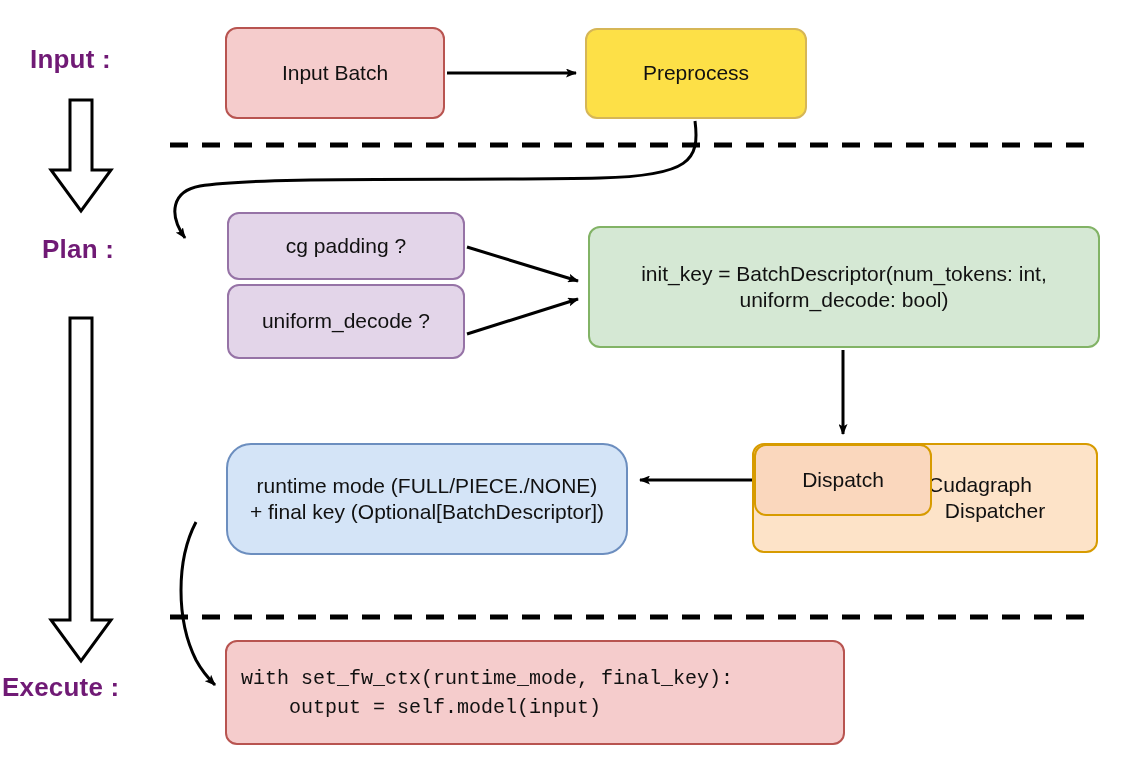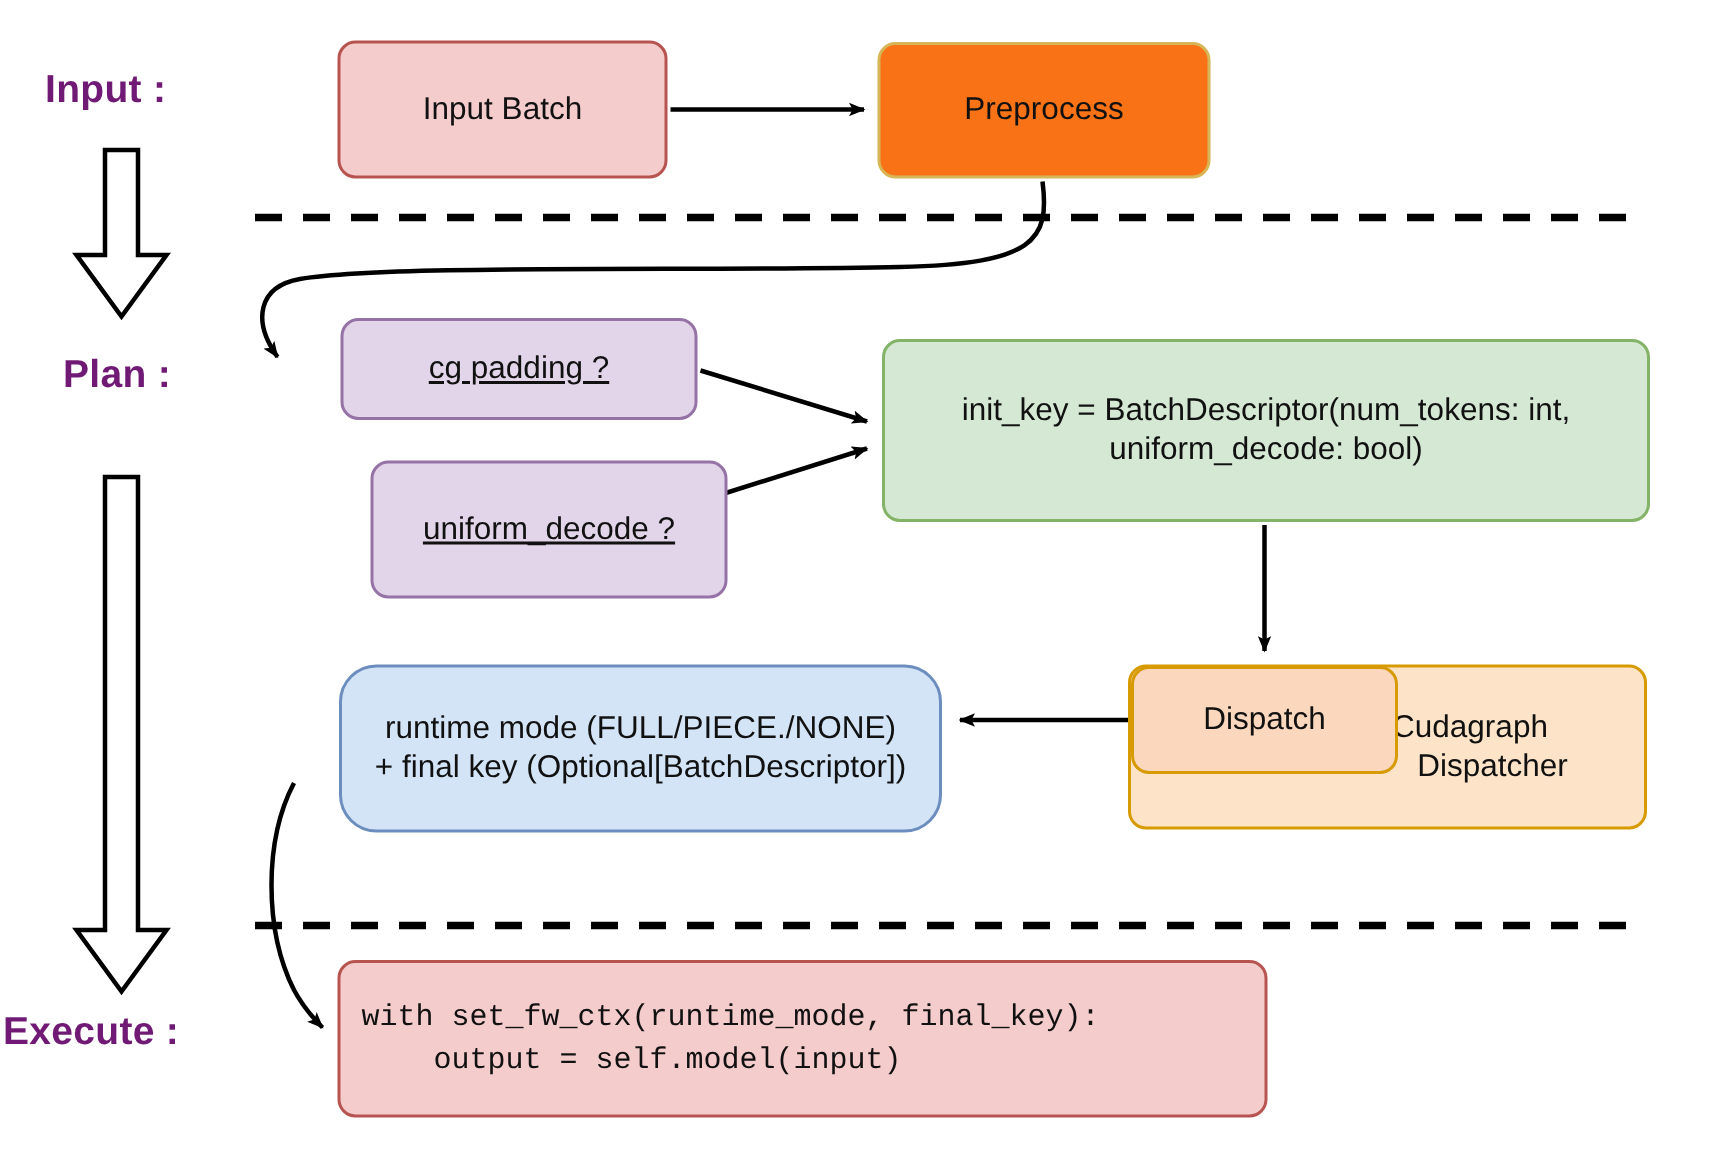--- a/index.html
+++ b/index.html
@@ -26,22 +26,22 @@
   }
   .node.code{
     font-family:Liberation Mono, monospace;
     font-size:20px;white-space:pre;
     justify-content:flex-start;align-items:center;
     padding-left:14px;text-align:left;
     line-height:1.45;
   }
 
   .n-input   {background:#f5cccc;border-color:#b85450;}
-  .n-pre     {background:#f97316;border-color:#d6b656;}
-  .n-purple  {background:#e3d5e9;border-color:#9673a6;text-decoration:underline;}
+  .n-pre     {background:#fde047;border-color:#d6b656;}
+  .n-purple  {background:#e3d5e9;border-color:#9673a6;}
   .n-green   {background:#d5e8d4;border-color:#82b366;}
   .n-blue    {background:#d4e4f7;border-color:#6c8ebf;}
   .n-orange-outer{background:#fde3c8;border-color:#d79b00;}
   .n-orange-inner{background:#fad7bd;border-color:#d79b00;}
   .n-code    {background:#f5cccc;border-color:#b85450;}
 
   
   #vec{position:absolute;left:0;top:0;width:1142px;height:770px;
        pointer-events:none;}
 </style>
@@ -89,21 +89,21 @@
   </div>
 
   <div class="node n-pre" style="left:585px;top:28px;width:222px;height:91px;">
     <span>Preprocess</span>
   </div>
 
   <div class="node n-purple" style="left:227px;top:212px;width:238px;height:68px;">
     <span>cg padding ?</span>
   </div>
 
-  <div class="node n-purple" style="left:227px;top:307px;width:238px;height:92px;margin-left:20px;">
+  <div class="node n-purple" style="left:227px;top:284px;width:238px;height:75px;">
     <span>uniform_decode ?</span>
   </div>
 
   <div class="node n-green" style="left:588px;top:226px;width:512px;height:122px;flex-direction:column;">
     <span>init_key = BatchDescriptor(num_tokens: int,</span>
     <span>uniform_decode: bool)</span>
   </div>
 
   <div class="node n-orange-outer" style="left:752px;top:443px;width:346px;height:110px;
               justify-content:flex-end;align-items:center;padding-right:20px;flex-direction:column;

